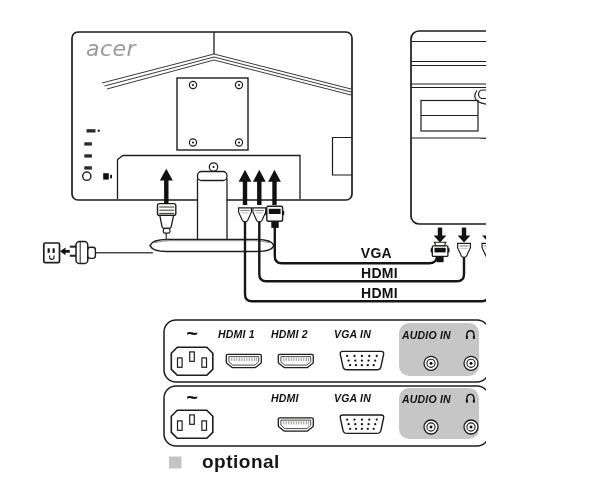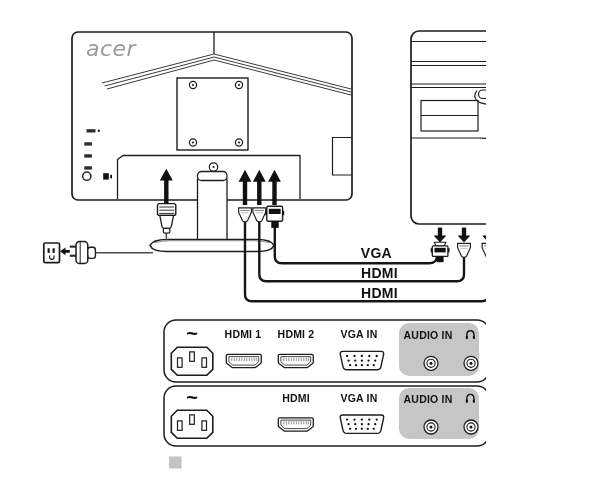--- a/index.html
+++ b/index.html
@@ -3,21 +3,21 @@
 <meta charset="utf-8">
 <style>
   html,body{margin:0;padding:0;background:#fff;}
   .stage{position:relative;width:486px;height:496px;background:#fff;overflow:hidden;
          font-family:"Liberation Sans",sans-serif;}
   .stage svg{position:absolute;left:0;top:0;}
   .lbl{position:absolute;color:#111;white-space:nowrap;}
   .logo{font-family:"DejaVu Sans",sans-serif;font-style:italic;font-size:22px;
         letter-spacing:.5px;color:#9c9b9b;}
   .cable-label{font-weight:bold;font-size:14px;letter-spacing:.3px;text-align:right;}
-  .port-label{font-weight:bold;font-size:10.5px;letter-spacing:.2px;text-align:center;}
+  .port-label{font-weight:bold;font-size:10.5px;letter-spacing:.2px;font-style:italic;}
   .tilde{font-weight:bold;font-size:20px;text-align:center;}
   .optional{font-weight:600;font-size:19px;letter-spacing:.5px;color:#161616;}
 </style>
 </head>
 <body>
 
 <div class="stage">
 
 <svg width="609" height="496" viewBox="0 0 609 496">
   <defs>
@@ -246,14 +246,15 @@
 <div class="lbl port-label" style="left:218px;top:328px;width:50px;">HDMI 1</div>
 <div class="lbl port-label" style="left:271px;top:328px;width:50px;">HDMI 2</div>
 <div class="lbl port-label" style="left:334px;top:328px;width:50px;">VGA IN</div>
 <div class="lbl port-label" style="left:402px;top:329px;width:52px;">AUDIO IN</div>
 
 <div class="lbl tilde" style="left:181px;top:386px;width:22px;">~</div>
 <div class="lbl port-label" style="left:271px;top:392px;width:50px;">HDMI</div>
 <div class="lbl port-label" style="left:334px;top:392px;width:50px;">VGA IN</div>
 <div class="lbl port-label" style="left:402px;top:393px;width:52px;">AUDIO IN</div>
 
+<div class="lbl optional" style="left:202px;top:451px;">optional</div>
 
 </div>
 
 </body></html>

